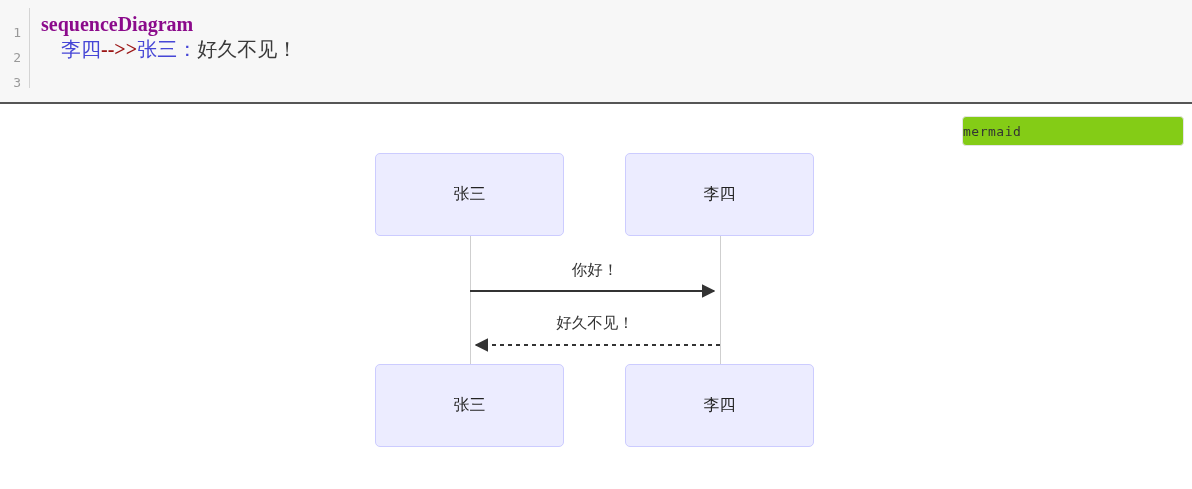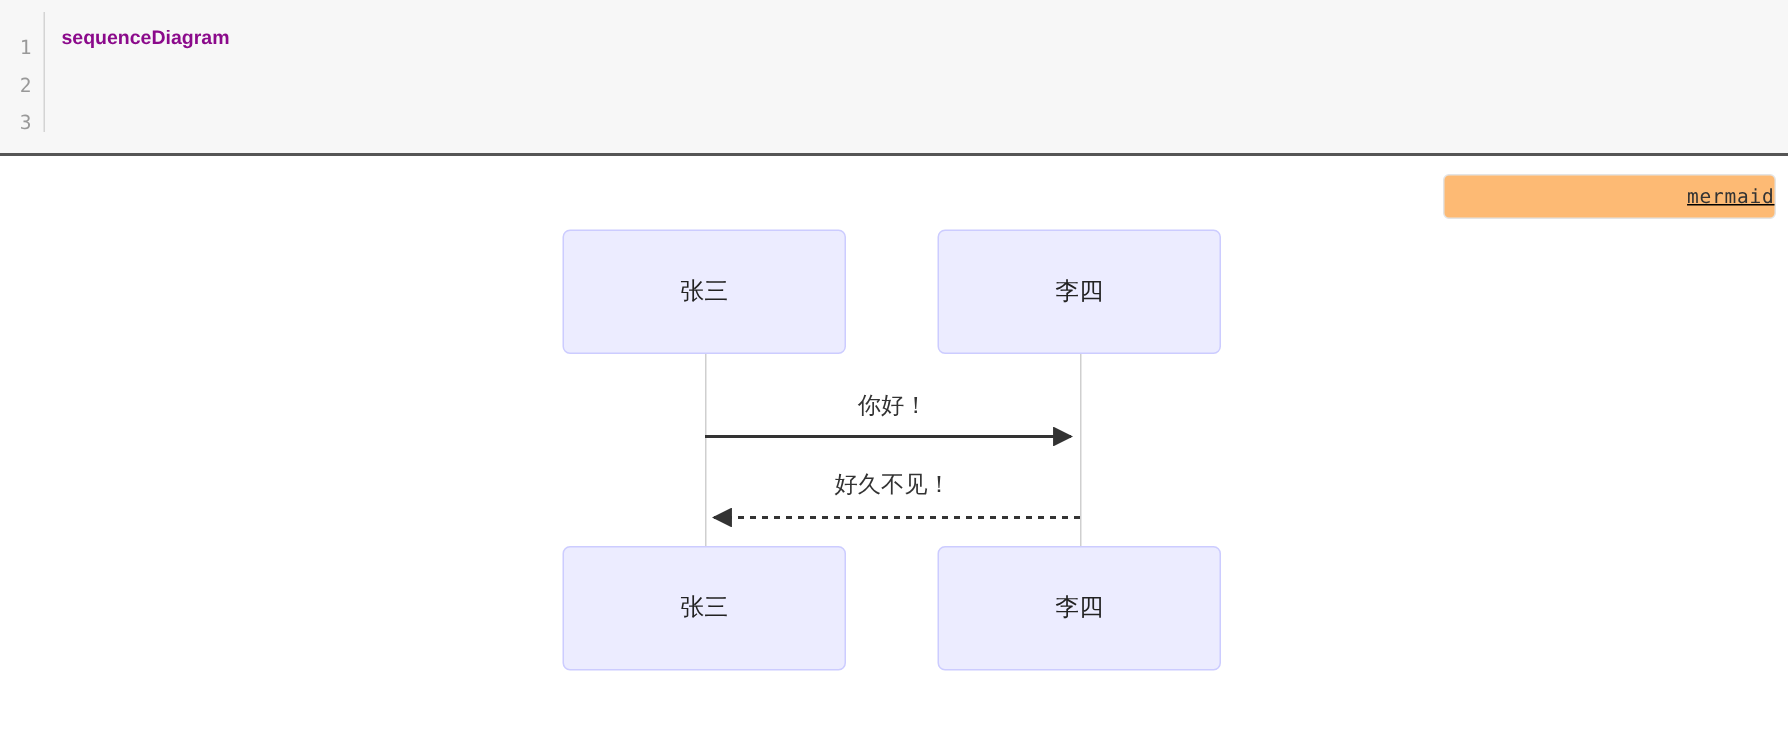--- a/index.html
+++ b/index.html
@@ -47,22 +47,22 @@
     line-height: 25px;
     color: #999999;
     user-select: none;
   }
   #code-area {
     padding-top: 12px;
     padding-left: 11px;
     flex: 1 1 auto;
   }
   .code-line {
-    font-family: Liberation Sans, sans-serif;
-    font-size: 13px;
+    font-family: Liberation Serif, serif;
+    font-size: 20px;
     line-height: 25px;
     white-space: pre;
   }
   .tok-keyword { color: #8b0a8b; font-weight: 600; }
   .tok-actor   { color: #4646d6; }
   .tok-arrow   { color: #9b1414; font-weight: 700; }
   .tok-colon   { color: #4646d6; }
   .tok-msg     { color: #3a3a3a; }
   .indent      { color: transparent; }
 
@@ -76,27 +76,26 @@
     background: #ffffff;
   }
 
   
   #mermaid-badge {
     position: absolute;
     left: 962px;
     top: 116px;
     width: 222px;
     height: 30px;
-    background: #fdba74;
+    background: #84cc16;
     border: 1px solid #e4e4e4;
     border-radius: 4px;
     display: flex;
     align-items: center;
-    justify-content: flex-end;
-    text-decoration: underline;
+    justify-content: flex-start;
   }
   #mermaid-badge .badge-label {
     font-family: "DejaVu Sans Mono", "Liberation Mono", monospace;
     font-size: 13px;
     color: #333333;
     letter-spacing: 0.5px;
   }
 
   
   .actor-box {
@@ -149,20 +148,21 @@
     <div class="line-number">1</div>
     <div class="line-number">2</div>
     <div class="line-number">3</div>
   </div>
 
   <div id="code-area">
 
     <div class="code-line"><span class="tok-keyword">sequenceDiagram</span></div>
 
 
+    <div class="code-line"><span class="indent">    </span><span class="tok-actor">李四</span><span class="tok-arrow">--&gt;&gt;</span><span class="tok-actor">张三</span><span class="tok-colon">：</span><span class="tok-msg">好久不见！</span></div>
 
   </div>
 </div>
 
 <div id="diagram-pane"></div>
 
 <div id="mermaid-badge">
   <span class="badge-label">mermaid</span>
 </div>
 

